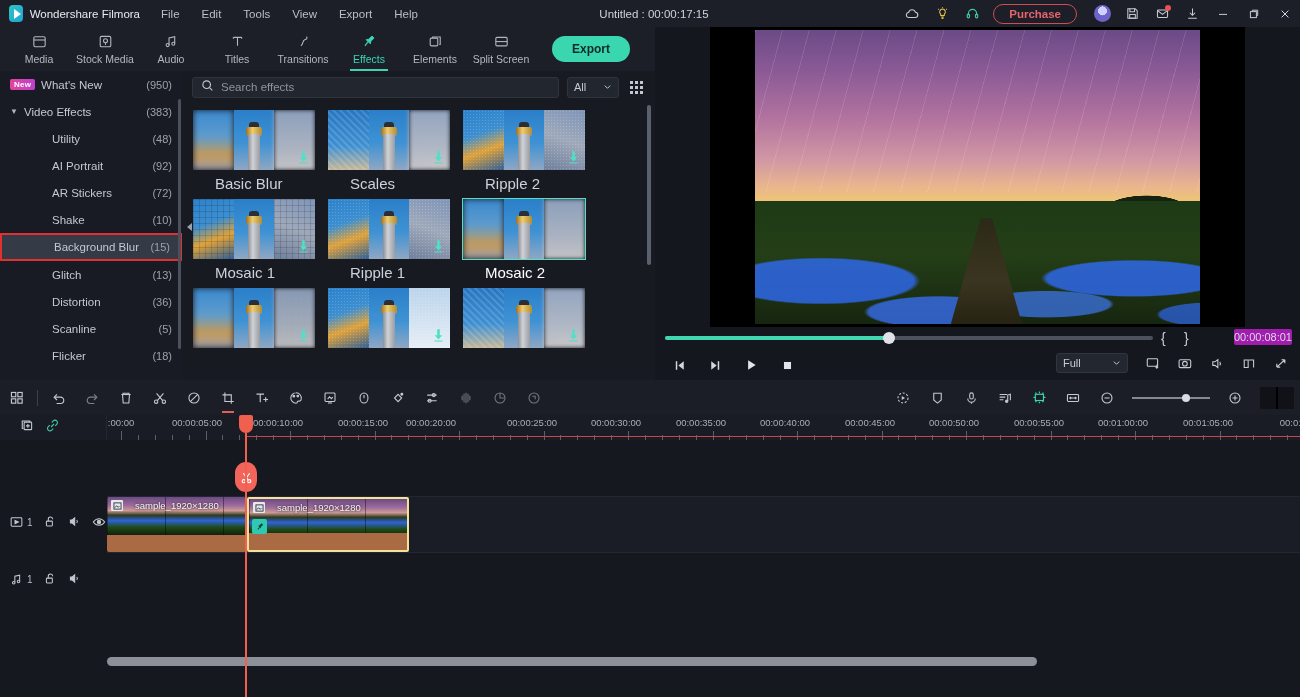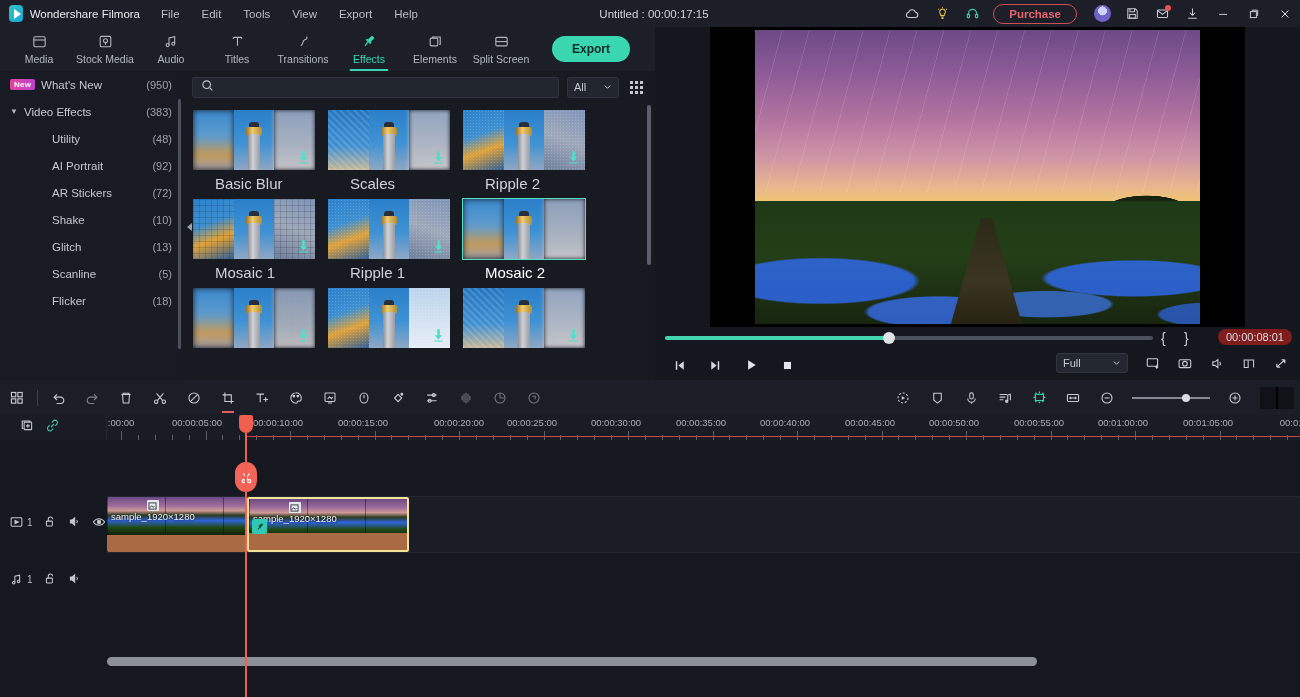--- a/index.html
+++ b/index.html
@@ -257,22 +257,22 @@
   }
   .preview-ctrls { position: absolute; left: 0; bottom: 0; width: 645px; height: 53px; }
   .pv-track { position: absolute; left: 10px; top: 9px; width: 488px; height: 4px;
     background: #4c525d; border-radius: 2px; }
   .pv-fill { position: absolute; left: 0; top: 0; height: 4px; width: 224px;
     background: #42d6b0; border-radius: 2px; }
   .pv-knob { position: absolute; left: 218px; top: -4px; width: 12px; height: 12px;
     border-radius: 50%; background: #dfe3e8; }
   .pv-brace { position: absolute; top: 3px; font-size: 14px; color: #c8ccd4; }
   .pv-time {
-    position: absolute; right: 8px; top: 2px; background: #7f1d1d;
-    border-radius: 8px; padding: 2px 8px; font-size: 11px; color: #d9dde3;
+    position: absolute; right: 8px; top: 2px; background: #a21caf;
+    border-radius: 2px; padding: 2px 0; font-size: 11px; color: #d9dde3;
   }
   .pv-buttons { position: absolute; left: 8px; top: 26px; display: flex; gap: 4px; }
   .pv-btn { width: 32px; height: 24px; display: flex; align-items: center; justify-content: center; }
   .pv-right { position: absolute; right: 4px; top: 24px; display: flex; align-items: center; gap: 2px; }
   .qual-sel {
     width: 72px; height: 20px; background: #23272f; border: 1px solid #30353f;
     border-radius: 3px; display: flex; align-items: center; justify-content: space-between;
     padding: 0 6px; font-size: 11px; color: #c8ccd4; margin-right: 8px;
   }
   .pv-ico { width: 30px; height: 24px; display: flex; align-items: center; justify-content: center; }
@@ -338,24 +338,23 @@
   }
   .clip-thumbstrip::after {
     content: ""; position: absolute; inset: 0;
     background-image: repeating-linear-gradient(90deg, #00000066 0 1px, transparent 1px 58px);
   }
   .clip-audio {
     position: absolute; left: 0; right: 0; bottom: 0; height: 17px;
     background: #a96a44;
   }
   .clip-label {
-    position: absolute; left: 4px; top: 3px; display: flex; align-items: center; gap: 0;
+    position: absolute; left: 4px; top: 3px; display: flex; align-items: center; gap: 12px;
     font-size: 9.5px; color: #f2f4f7; text-shadow: 0 0 3px #000;
     z-index: 3;
-    flex-direction: column;
   }
   .clip-icon-sq {
     width: 12px; height: 11px; background: #e6e9ee; border-radius: 1px;
     display: flex; align-items: center; justify-content: center;
   }
   .clip.selected { border: 2px solid #f2e39a; }
   .clip-fx-badge {
     position: absolute; left: 3px; top: 20px; width: 15px; height: 15px;
     background: #2ec9b0; border-radius: 2px; z-index: 4;
     display: flex; align-items: center; justify-content: center;
@@ -555,23 +554,31 @@
       <span class="cnt">(92)</span>
     </div>
     <div class="side-row lvl2">
       <span class="lbl">AR Stickers</span>
       <span class="cnt">(72)</span>
     </div>
     <div class="side-row lvl2">
       <span class="lbl">Shake</span>
       <span class="cnt">(10)</span>
     </div>
+    <div class="side-row lvl2 selected">
+      <span class="lbl">Background Blur</span>
+      <span class="cnt">(15)</span>
+    </div>
     <div class="side-row lvl2">
       <span class="lbl">Glitch</span>
       <span class="cnt">(13)</span>
+    </div>
+    <div class="side-row lvl2">
+      <span class="lbl">Distortion</span>
+      <span class="cnt">(36)</span>
     </div>
     <div class="side-row lvl2">
       <span class="lbl">Scanline</span>
       <span class="cnt">(5)</span>
     </div>
     <div class="side-row lvl2">
       <span class="lbl">Flicker</span>
       <span class="cnt">(18)</span>
     </div>
     <div class="side-scroll"></div>
@@ -582,20 +589,21 @@
 
   <div class="effects-panel">
     <div class="search-row">
       <div class="search-box">
         <span>
           <svg width="13" height="13" viewBox="0 0 14 14" fill="none" stroke="#c2c7d0" stroke-width="1.2">
             <circle cx="6.1" cy="6.1" r="4.1"></circle>
               <path d="M9.2 9.2l3 3"></path>
           </svg>
         </span>
+        <input type="text" placeholder="Search effects" style="">
       </div>
       <div class="filter-sel">
         <span>All</span>
         <span>
           <svg width="9" height="9" viewBox="0 0 10 10" fill="none" stroke="#c2c7d0" stroke-width="1.1">
               <path d="M2 4l3 3 3-3"></path>
             </svg>
         </span>
       </div>
       <div class="grid-ico">
@@ -1086,21 +1094,21 @@
         <path d="M8.8 11.4 7.2 13a2.6 2.6 0 1 1-3.7-3.7l1.6-1.6"></path>
       </svg>
     </span>
   </div>
 
   <div class="ruler">
     <div class="tick-lbl" style="left:14px">:00:00</div>
     <div class="tick-lbl" style="left:90px">00:00:05:00</div>
     <div class="tick-lbl" style="left:171px">00:00:10:00</div>
     <div class="tick-lbl" style="left:256px">00:00:15:00</div>
-    <div class="tick-lbl" style="left:352px">00:00:20:00</div>
+    <div class="tick-lbl" style="left:324px">00:00:20:00</div>
     <div class="tick-lbl" style="left:425px">00:00:25:00</div>
     <div class="tick-lbl" style="left:509px">00:00:30:00</div>
     <div class="tick-lbl" style="left:594px">00:00:35:00</div>
     <div class="tick-lbl" style="left:678px">00:00:40:00</div>
     <div class="tick-lbl" style="left:763px">00:00:45:00</div>
     <div class="tick-lbl" style="left:847px">00:00:50:00</div>
     <div class="tick-lbl" style="left:932px">00:00:55:00</div>
     <div class="tick-lbl" style="left:1016px">00:01:00:00</div>
     <div class="tick-lbl" style="left:1101px">00:01:05:00</div>
     <div class="tick-lbl" style="left:1186px">00:01:</div>

